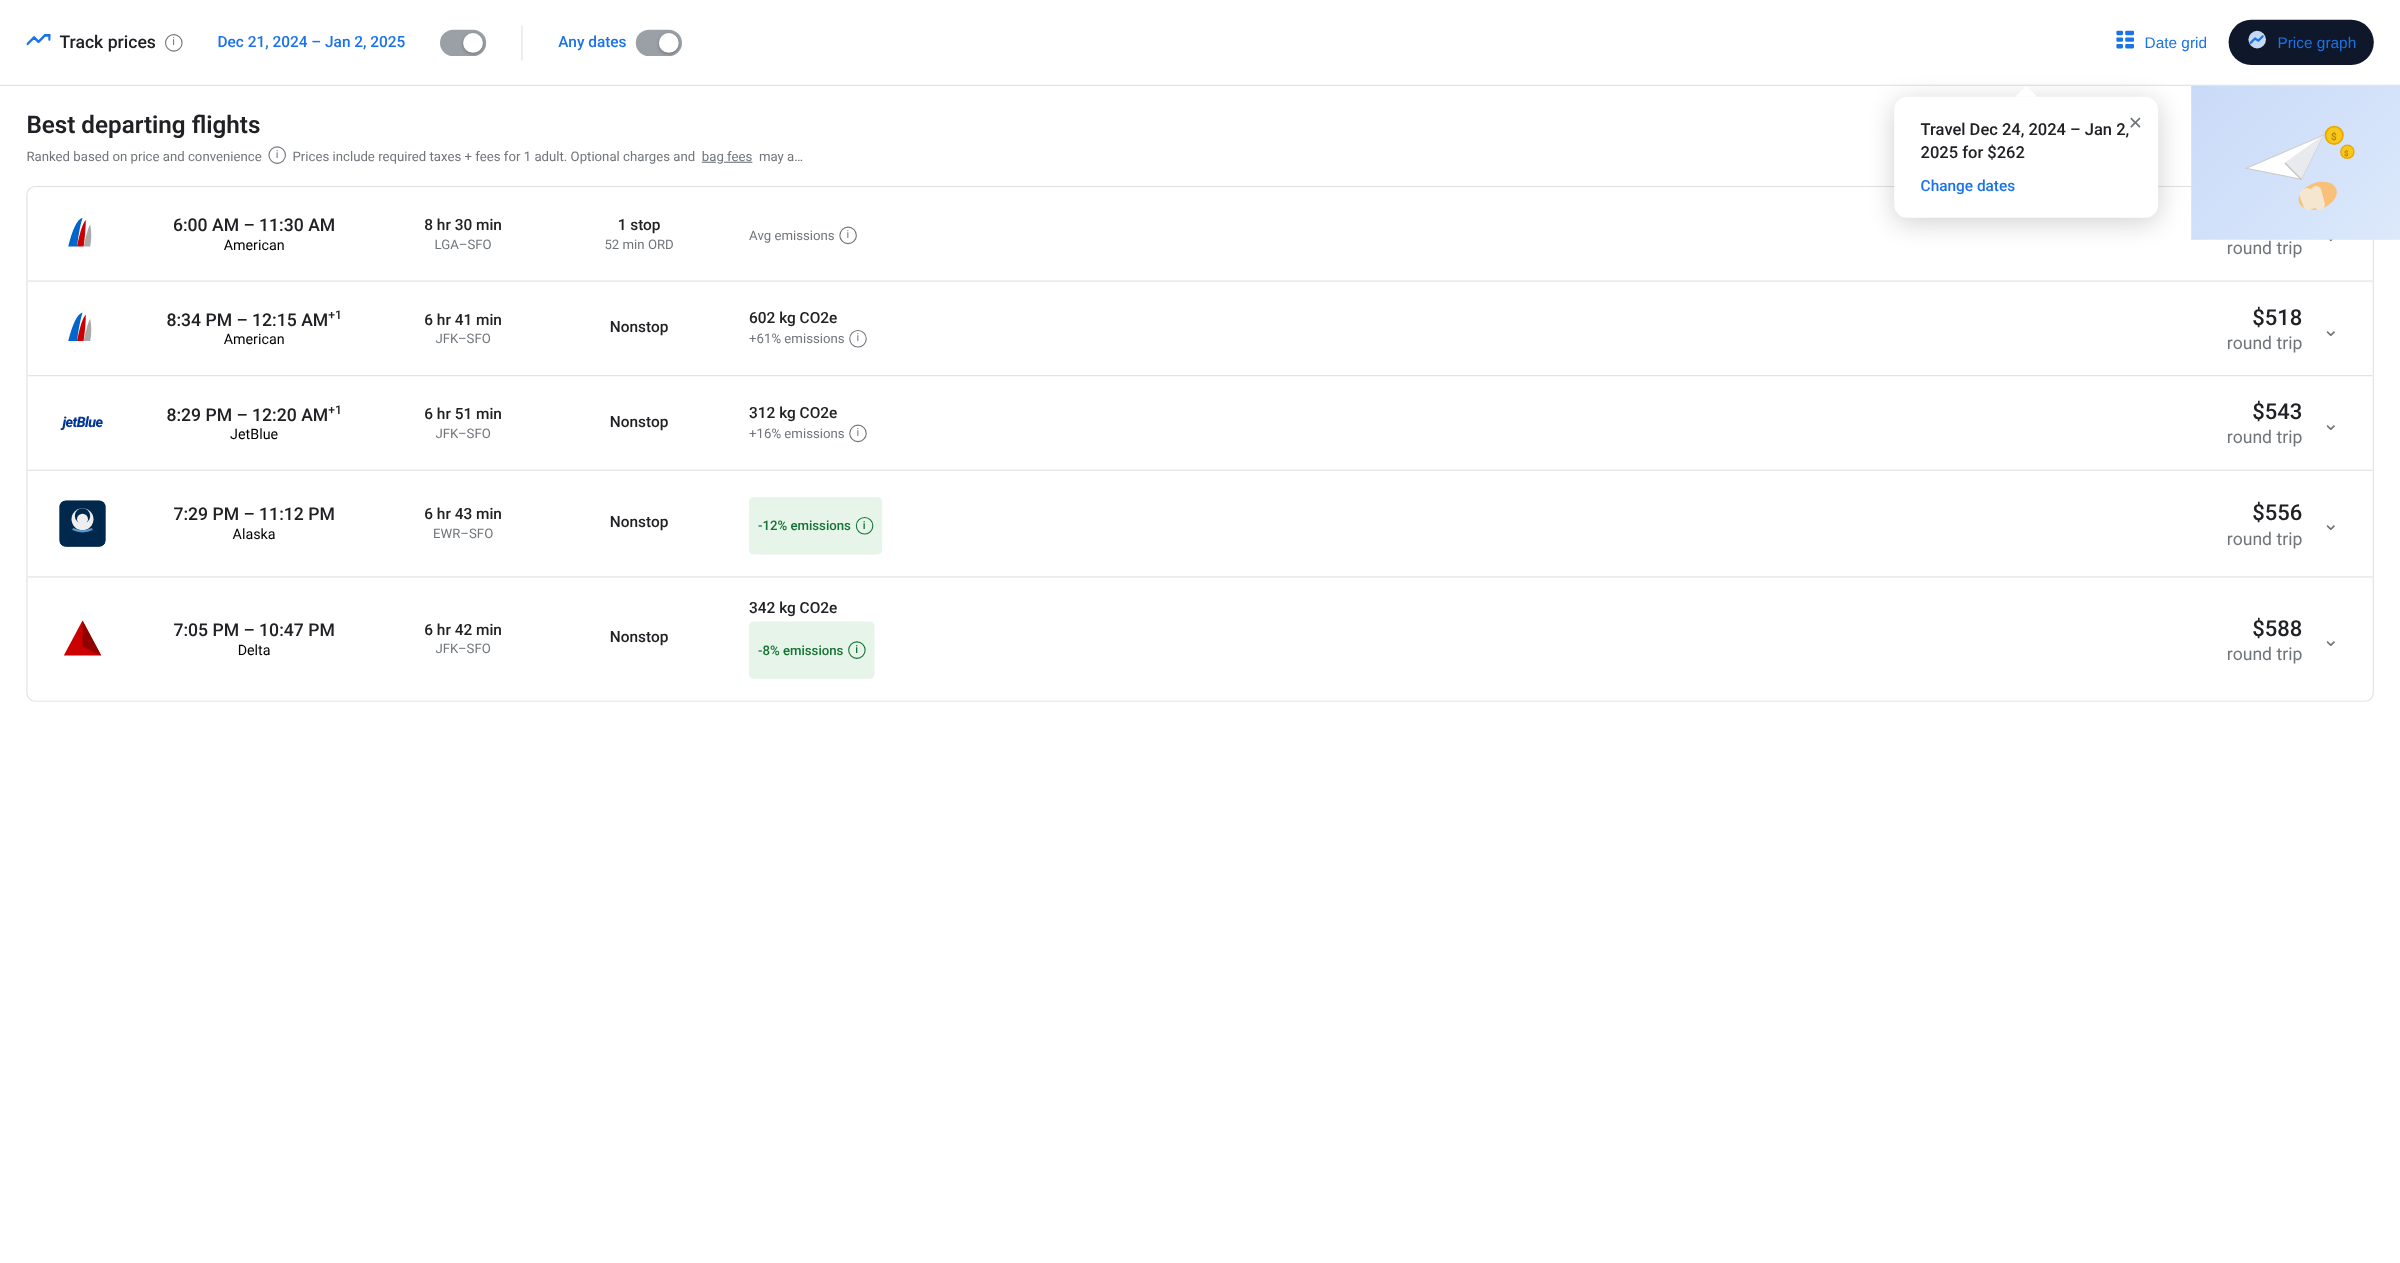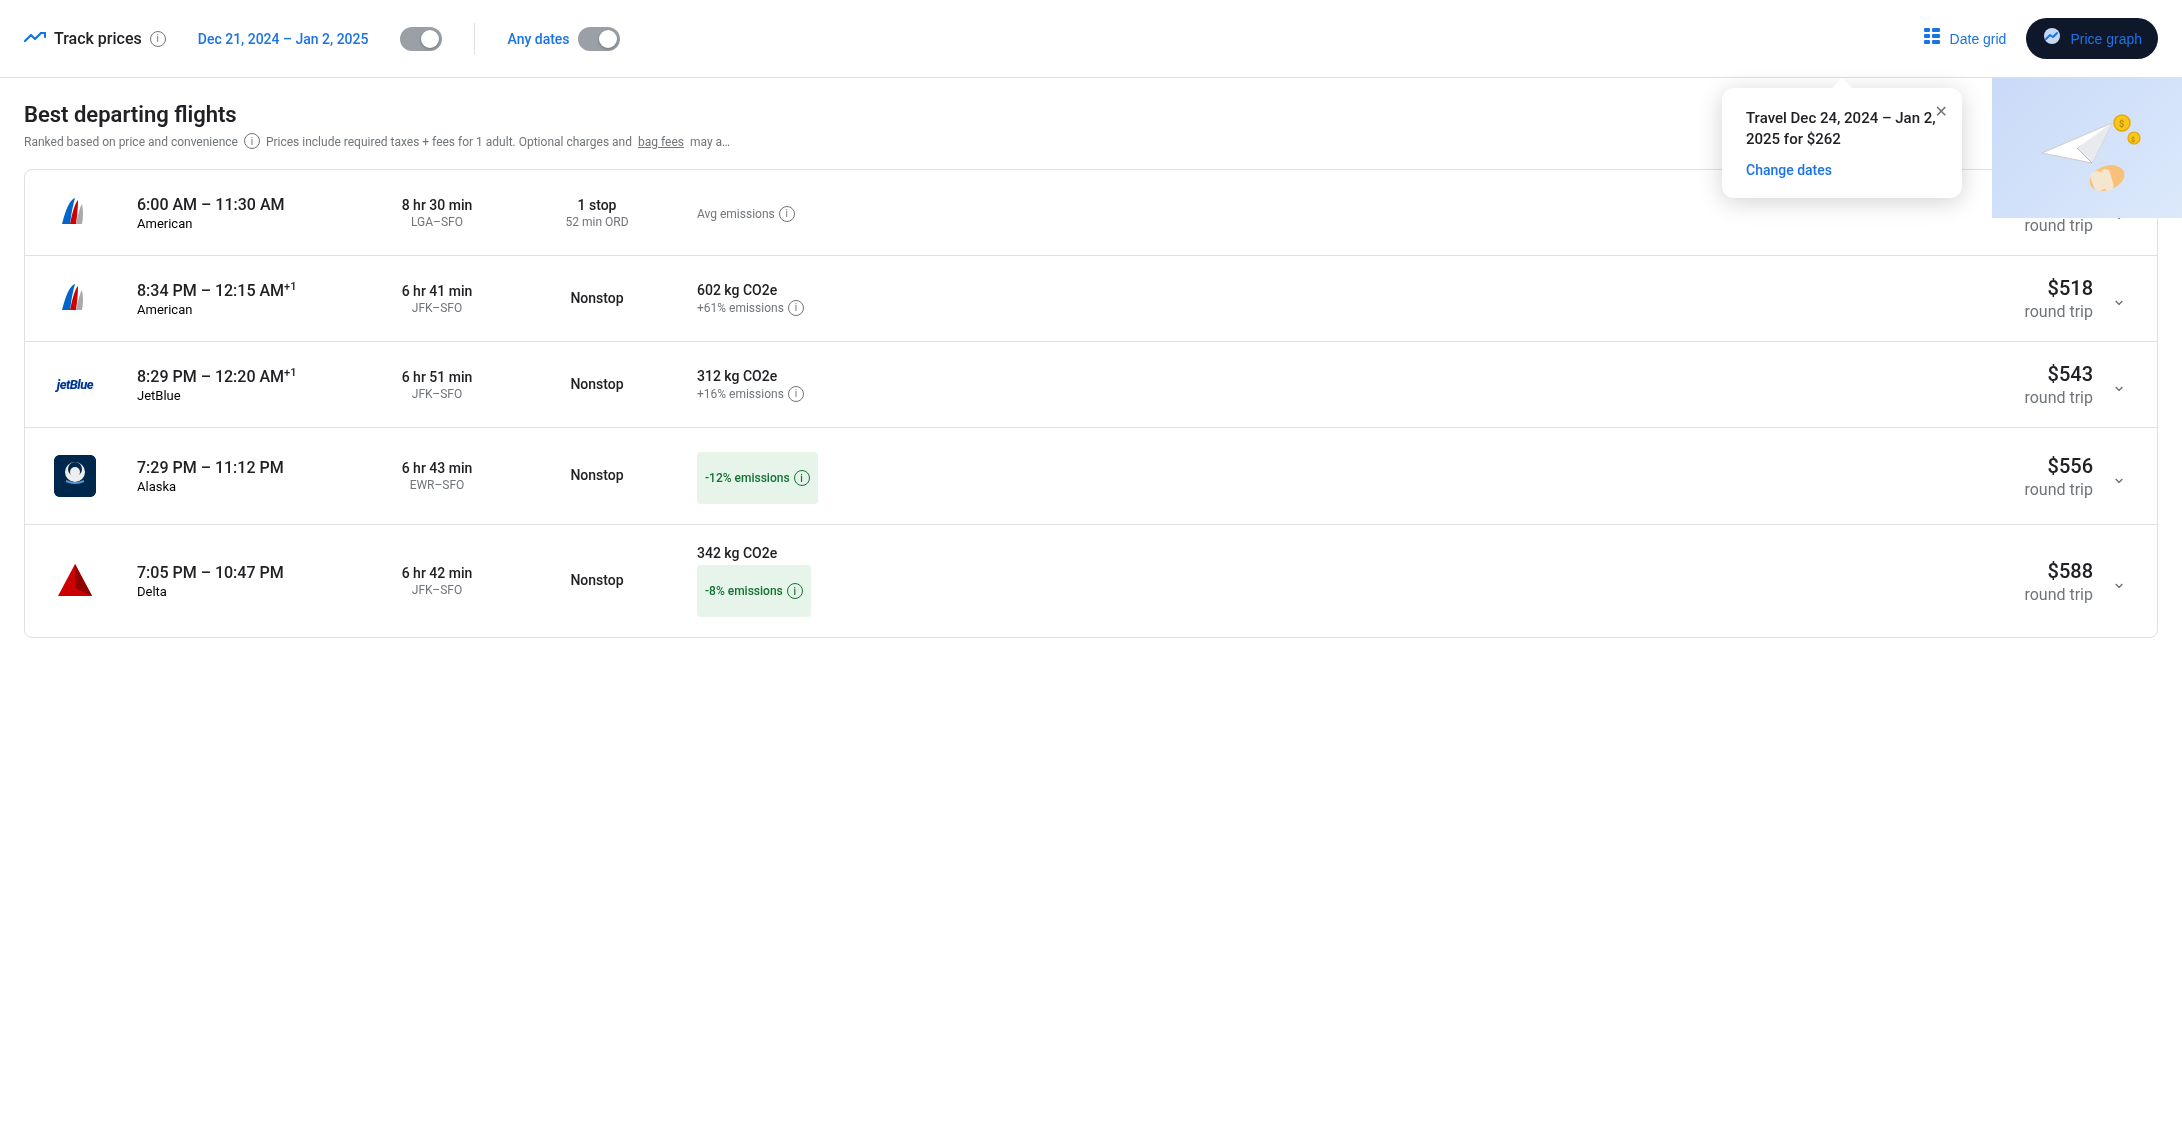--- a/index.html
+++ b/index.html
@@ -149,21 +149,22 @@
     .airline-logo {
       width: 60px;
       flex-shrink: 0;
       display: flex;
       align-items: center;
       justify-content: center;
     }
 
     .flight-times {
       flex: 0 0 220px;
-      margin-left: 32px;
+      margin-left: 16px;
+      text-align: center;
     }
     .time-range {
       font-size: 16px;
       font-weight: 500;
       color: #202124;
     }
     .airline-name {
       font-size: 13px;
       color: #000000;
       margin-top: 2px;

